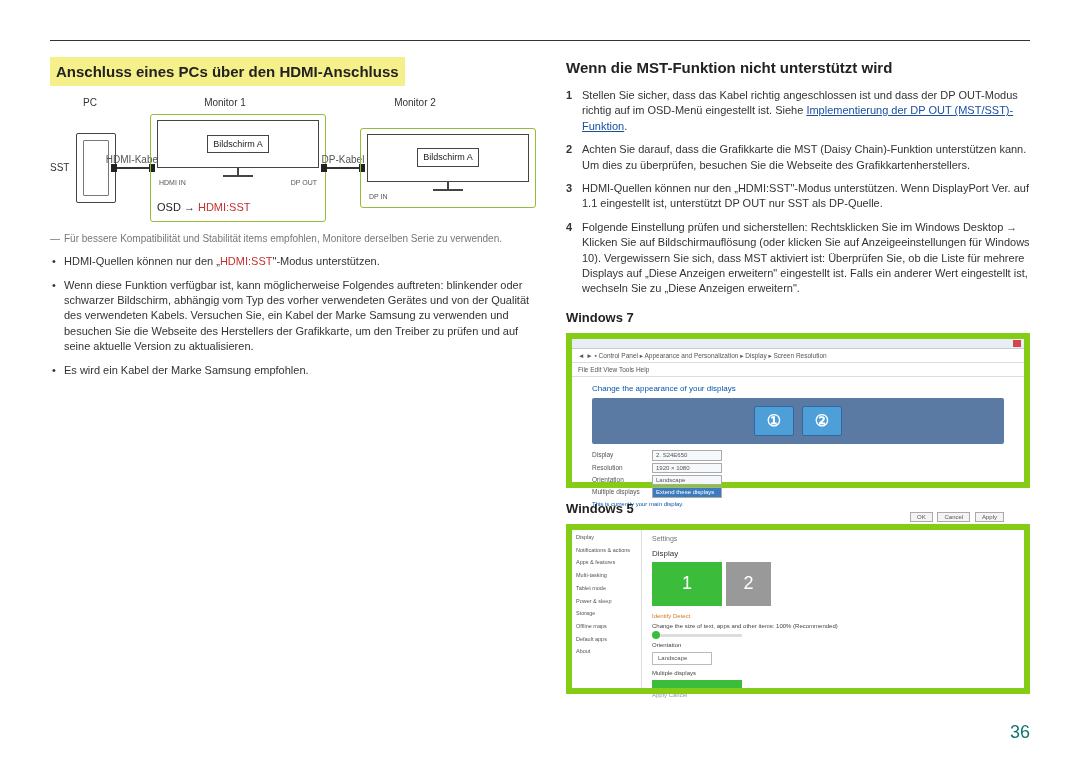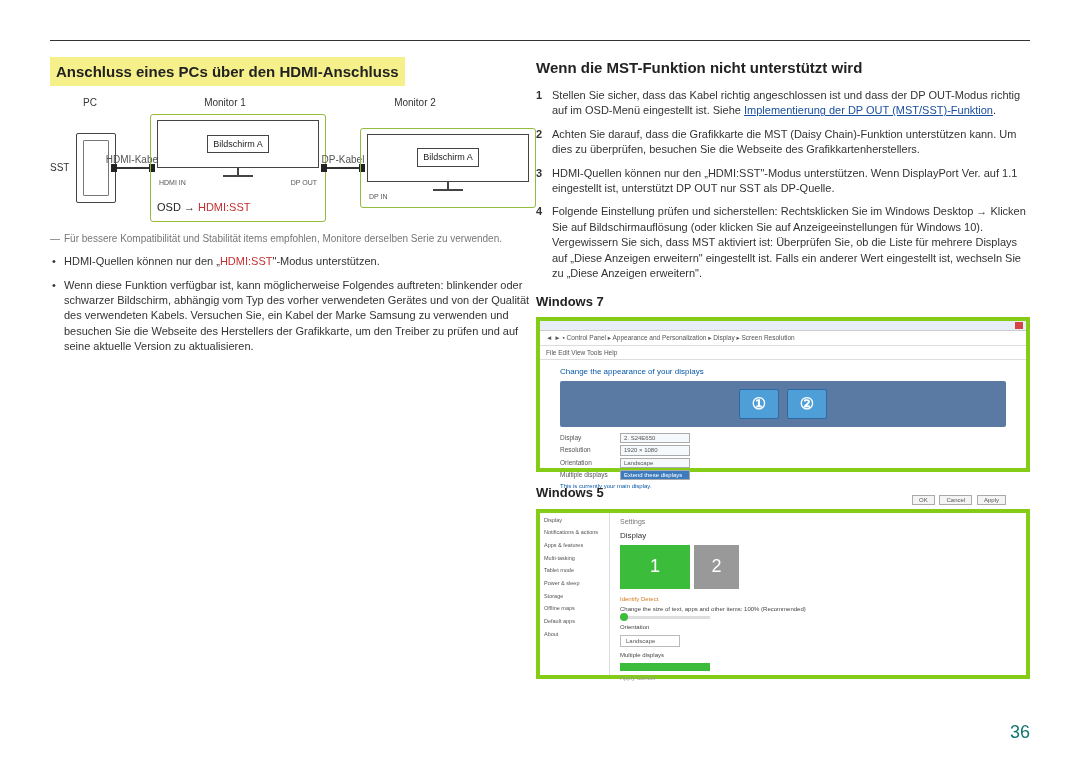--- a/index.html
+++ b/index.html
@@ -7,21 +7,21 @@
     font-family: Arial, Helvetica, sans-serif;
     background: #fff;
     color: #222;
     width: 1080px;
     height: 763px;
     padding: 40px 50px 20px 50px;
     position: relative;
     font-size: 11px;
     line-height: 1.4;
   }
-  .page-wrap { display: flex; }
+  .page-wrap { display: flex; gap: 30px; }
   .col { flex: 1; }
   .left-col { flex: 0 0 480px; }
   .right-col { flex: 1; }
 
   h2.hl { background: #f5f08a; display: inline-block; padding: 4px 6px; font-size: 15px; font-weight: 600; margin-bottom: 10px; }
   h2.plain { font-size: 15px; font-weight: 600; margin-bottom: 10px; }
   h3.os { font-size: 13px; font-weight: 600; margin: 12px 0 6px 0; }
 
   .diagram { width: 100%; margin-bottom: 10px; }
   .d-labels { display: flex; font-size: 10px; color: #333; margin-bottom: 4px; }
@@ -57,21 +57,21 @@
   ul.bullets > li { position: relative; margin-bottom: 8px; font-size: 11px; color: #333; }
   ul.bullets > li:before { content: "•"; position: absolute; left: -12px; color: #333; }
   .red-text { color: #c62f2f; }
 
   ol.nums { list-style: none; padding-left: 0; }
   ol.nums > li { display: flex; margin-bottom: 8px; font-size: 11px; color: #333; }
   ol.nums > li .n { flex: 0 0 16px; font-weight: 700; }
   ol.nums > li .t { flex: 1; }
   .link { color: #1a4fa0; text-decoration: underline; }
 
-  .screenshot { border: 4px solid #84cc16; width: 100%; font-size: 7px; color: #555; background: #fff; }
+  .screenshot { border: 6px solid #84cc16; width: 100%; font-size: 7px; color: #555; background: #fff; }
   .win7 { height: 155px; }
   .win7 .menubar { background: #e8eef5; height: 10px; border-bottom: 1px solid #ccc; display:flex; justify-content:flex-end; padding:0 3px;}
   .win7 .closebox{width:8px;height:7px;background:#d64545;margin-top:1px;}
   .win7 .sub { padding: 2px 6px; border-bottom: 1px solid #ddd; font-size: 6.5px; }
   .win7 .body { padding: 6px 20px; }
   .win7 .title-row { color: #0858a8; font-size: 8px; margin-bottom: 4px; }
   .win7 .monitors { background: #5a7aa3; height: 46px; display: flex; align-items: center; justify-content: center; gap: 8px; border-radius: 2px; }
   .win7 .mon { background: #4e9fd8; border: 1px solid #2e6aa0; color: #fff; width: 40px; height: 30px; display: flex; align-items: center; justify-content: center; font-size: 16px; font-weight: bold; border-radius: 2px; }
   .win7 .form { margin-top: 6px; font-size: 6.5px; }
   .win7 .row { display: flex; margin-bottom: 2px; }
@@ -155,20 +155,21 @@
     </div>
 
     <div class="footnote">
       <span class="dash">―</span>
       <span>Für bessere Kompatibilität und Stabilität items empfohlen, Monitore derselben Serie zu verwenden.</span>
     </div>
 
     <ul class="bullets">
       <li><span>HDMI-Quellen können nur den „</span><span class="red-text">HDMI:SST</span><span>"-Modus unterstützen.</span></li>
       <li><span>Wenn diese Funktion verfügbar ist, kann möglicherweise Folgendes auftreten: blinkender oder schwarzer Bildschirm, abhängig vom Typ des vorher verwendeten Gerätes und von der Qualität des verwendeten Kabels. Versuchen Sie, ein Kabel der Marke Samsung zu verwenden und besuchen Sie die Webseite des Herstellers der Grafikkarte, um den Treiber zu prüfen und auf seine aktuelle Version zu aktualisieren.</span></li>
+      <li><span>Es wird ein Kabel der Marke Samsung empfohlen.</span></li>
     </ul>
   </div>
 
   <div class="col right-col">
     <h2 class="plain">Wenn die MST-Funktion nicht unterstützt wird</h2>
 
     <ol class="nums">
       <li>
           <span class="n">1</span>
           <span class="t"><span>Stellen Sie sicher, dass das Kabel richtig angeschlossen ist und dass der DP OUT-Modus richtig auf im OSD-Menü eingestellt ist. Siehe </span><span class="link">Implementierung der DP OUT (MST/SST)-Funktion</span><span>.</span></span>

